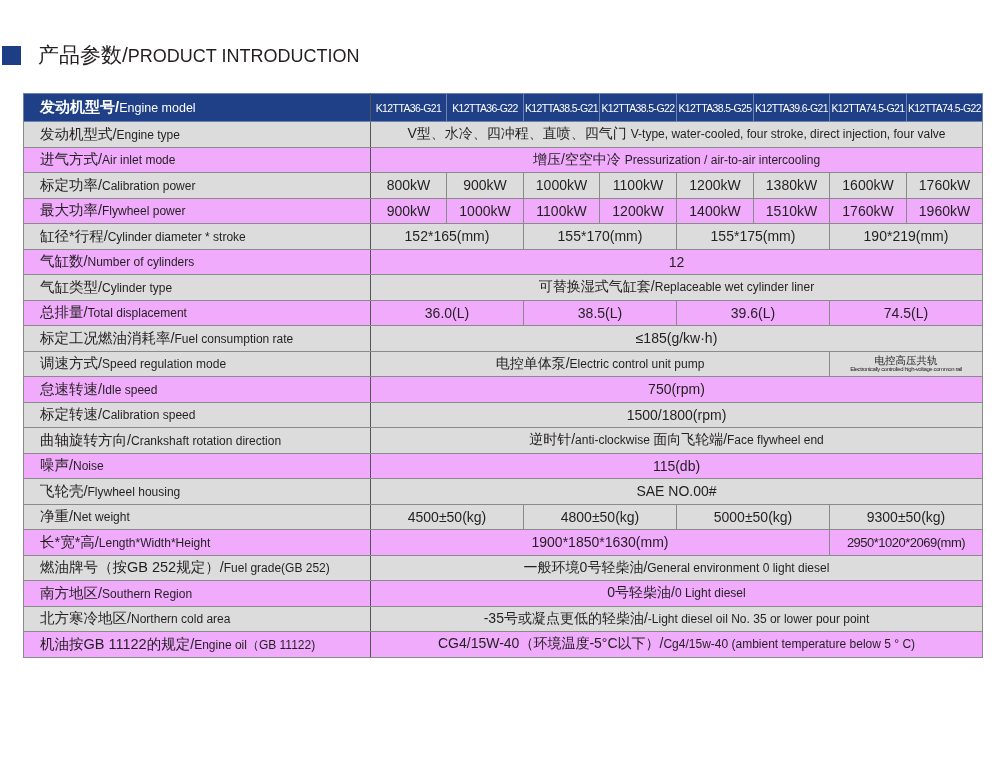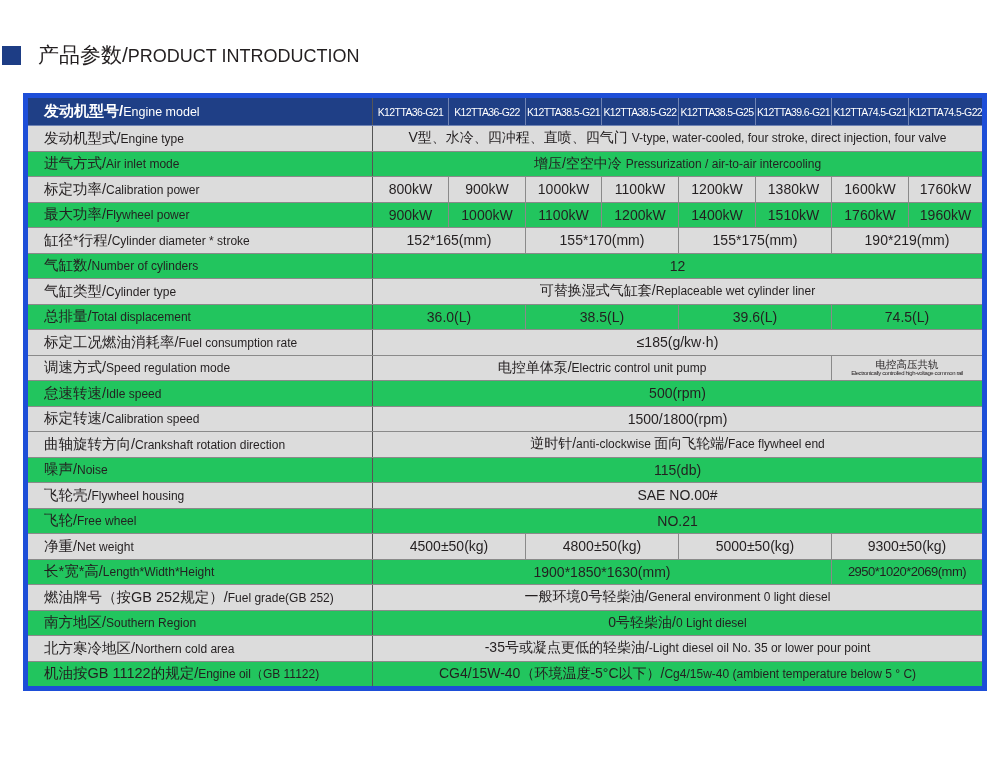--- a/index.html
+++ b/index.html
@@ -1,31 +1,31 @@
 <!DOCTYPE html>
 <html><head>
 <meta charset="utf-8">
 <style>
   html, body { margin:0; padding:0; background:#ffffff; }
   body { width:1000px; height:776px; position:relative; overflow:hidden; font-family:"Liberation Sans", "DejaVu Sans", sans-serif; color:#231f20; }
   .title-wrap { position:absolute; left:2px; top:42px; height:26px; display:flex; align-items:center; }
   .title-square { width:19px; height:19px; background:#1d3d85; margin-right:17px; }
   .title-text { font-size:21px; letter-spacing:0px; color:#231f20; }
   .title-text .en { font-size:18px; }
-  table.spec { position:absolute; left:23px; top:93px; width:958px; border-collapse:collapse; table-layout:fixed; border:5px solid #1d4ed8; }
+  table.spec { position:absolute; left:23px; top:93px; width:958px; border-collapse:collapse; table-layout:fixed; border:1px solid #1d4ed8; }
   table.spec td { border:1px solid #8a8a8a; height:24.5px; padding:0; text-align:center; vertical-align:middle; font-size:14px; white-space:nowrap; overflow:hidden; }
   table.spec td.label { text-align:left; padding-left:16px; font-size:14.5px; border-right:1px solid #555; }
   table.spec td.label .en { font-size:12px; }
   .en-small { font-size:12px; }
   tr.header td { background:#1f3f86; color:#ffffff; height:27px; border-color:#6f83b3; }
   tr.header td.label { font-weight:bold; font-size:15px; }
   tr.header td.label .en { font-weight:normal; font-size:12.5px; }
   tr.header td.model { font-size:10.5px; letter-spacing:-0.6px; }
   tr.gray td { background:#dcdcdc;text-align:center; }
-  tr.white td { background:#22c55e; }
+  tr.white td { background:#f0abfc; }
   .num { font-size:14.5px; }
   .tiny-cn { font-size:10.5px; line-height:11px; display:block; }
   .tiny-en { font-size:6px; line-height:7px; display:block; letter-spacing:-0.4px; }
 </style>
 </head>
 <body>
 
 <div class="title-wrap">
   <div class="title-square"></div>
   <div class="title-text"><span>产品参数/</span><span class="en">PRODUCT INTRODUCTION</span></div>
@@ -127,21 +127,21 @@
     <td class="label"><span>调速方式/</span><span class="en">Speed regulation mode</span></td>
     <td colspan="6"><span>电控单体泵/</span><span class="en-small">Electric control unit pump</span></td>
     <td colspan="2">
           <span class="tiny-cn">电控高压共轨</span>
           <span class="tiny-en">Electronically controlled high-voltage common rail</span>
         </td>
   </tr>
 
   <tr class="white">
     <td class="label"><span>怠速转速/</span><span class="en">Idle speed</span></td>
-    <td colspan="8" class="num">500(rpm)</td>
+    <td colspan="8" class="num">750(rpm)</td>
   </tr>
 
   <tr class="gray">
     <td class="label"><span>标定转速/</span><span class="en">Calibration speed</span></td>
     <td colspan="8" class="num">1500/1800(rpm)</td>
   </tr>
 
 
   <tr class="gray">
     <td class="label"><span>曲轴旋转方向/</span><span class="en">Crankshaft rotation direction</span></td>
@@ -151,24 +151,20 @@
   <tr class="white">
     <td class="label"><span>噪声/</span><span class="en">Noise</span></td>
     <td colspan="8" class="num">115(db)</td>
   </tr>
 
   <tr class="gray">
     <td class="label"><span>飞轮壳/</span><span class="en">Flywheel housing</span></td>
     <td colspan="8" class="num">SAE NO.00#</td>
   </tr>
 
-  <tr class="white">
-    <td class="label"><span>飞轮/</span><span class="en">Free wheel</span></td>
-    <td colspan="8" class="num">NO.21</td>
-  </tr>
 
   <tr class="gray">
     <td class="label"><span>净重/</span><span class="en">Net weight</span></td>
     <td colspan="2" class="num">4500±50(kg)</td>
     <td colspan="2" class="num">4800±50(kg)</td>
     <td colspan="2" class="num">5000±50(kg)</td>
     <td colspan="2" class="num">9300±50(kg)</td>
   </tr>
 
   <tr class="white">

